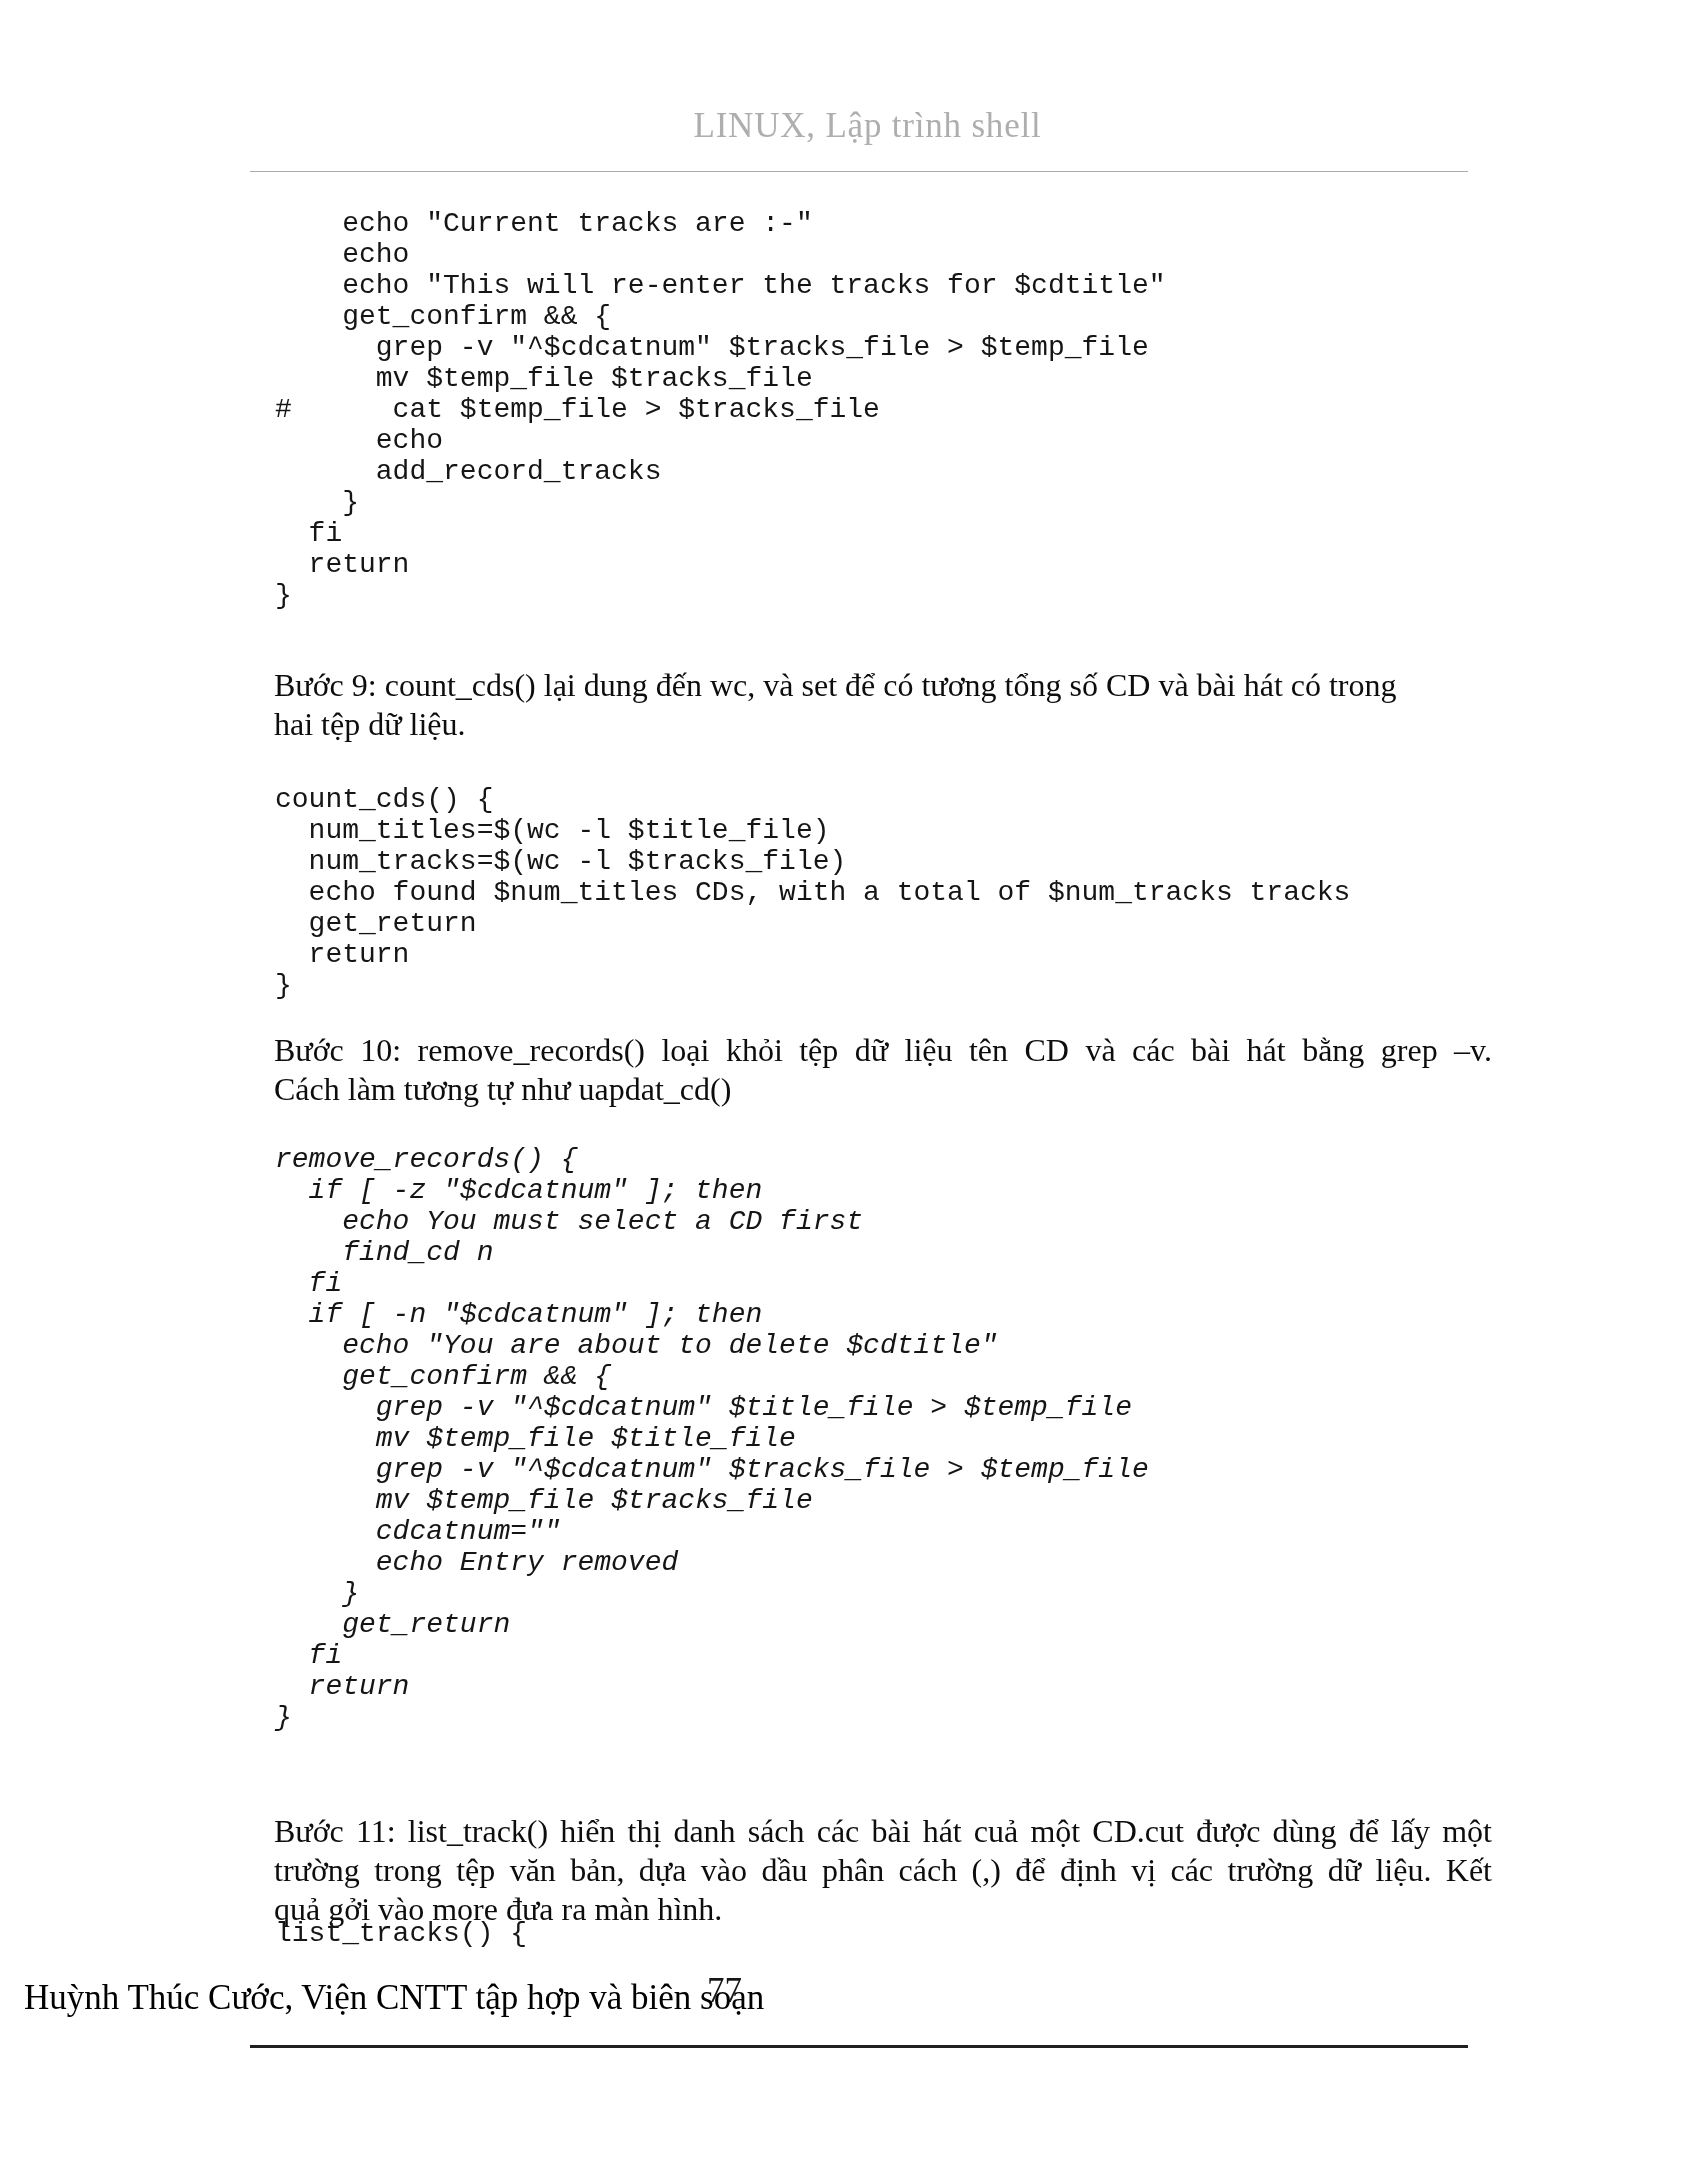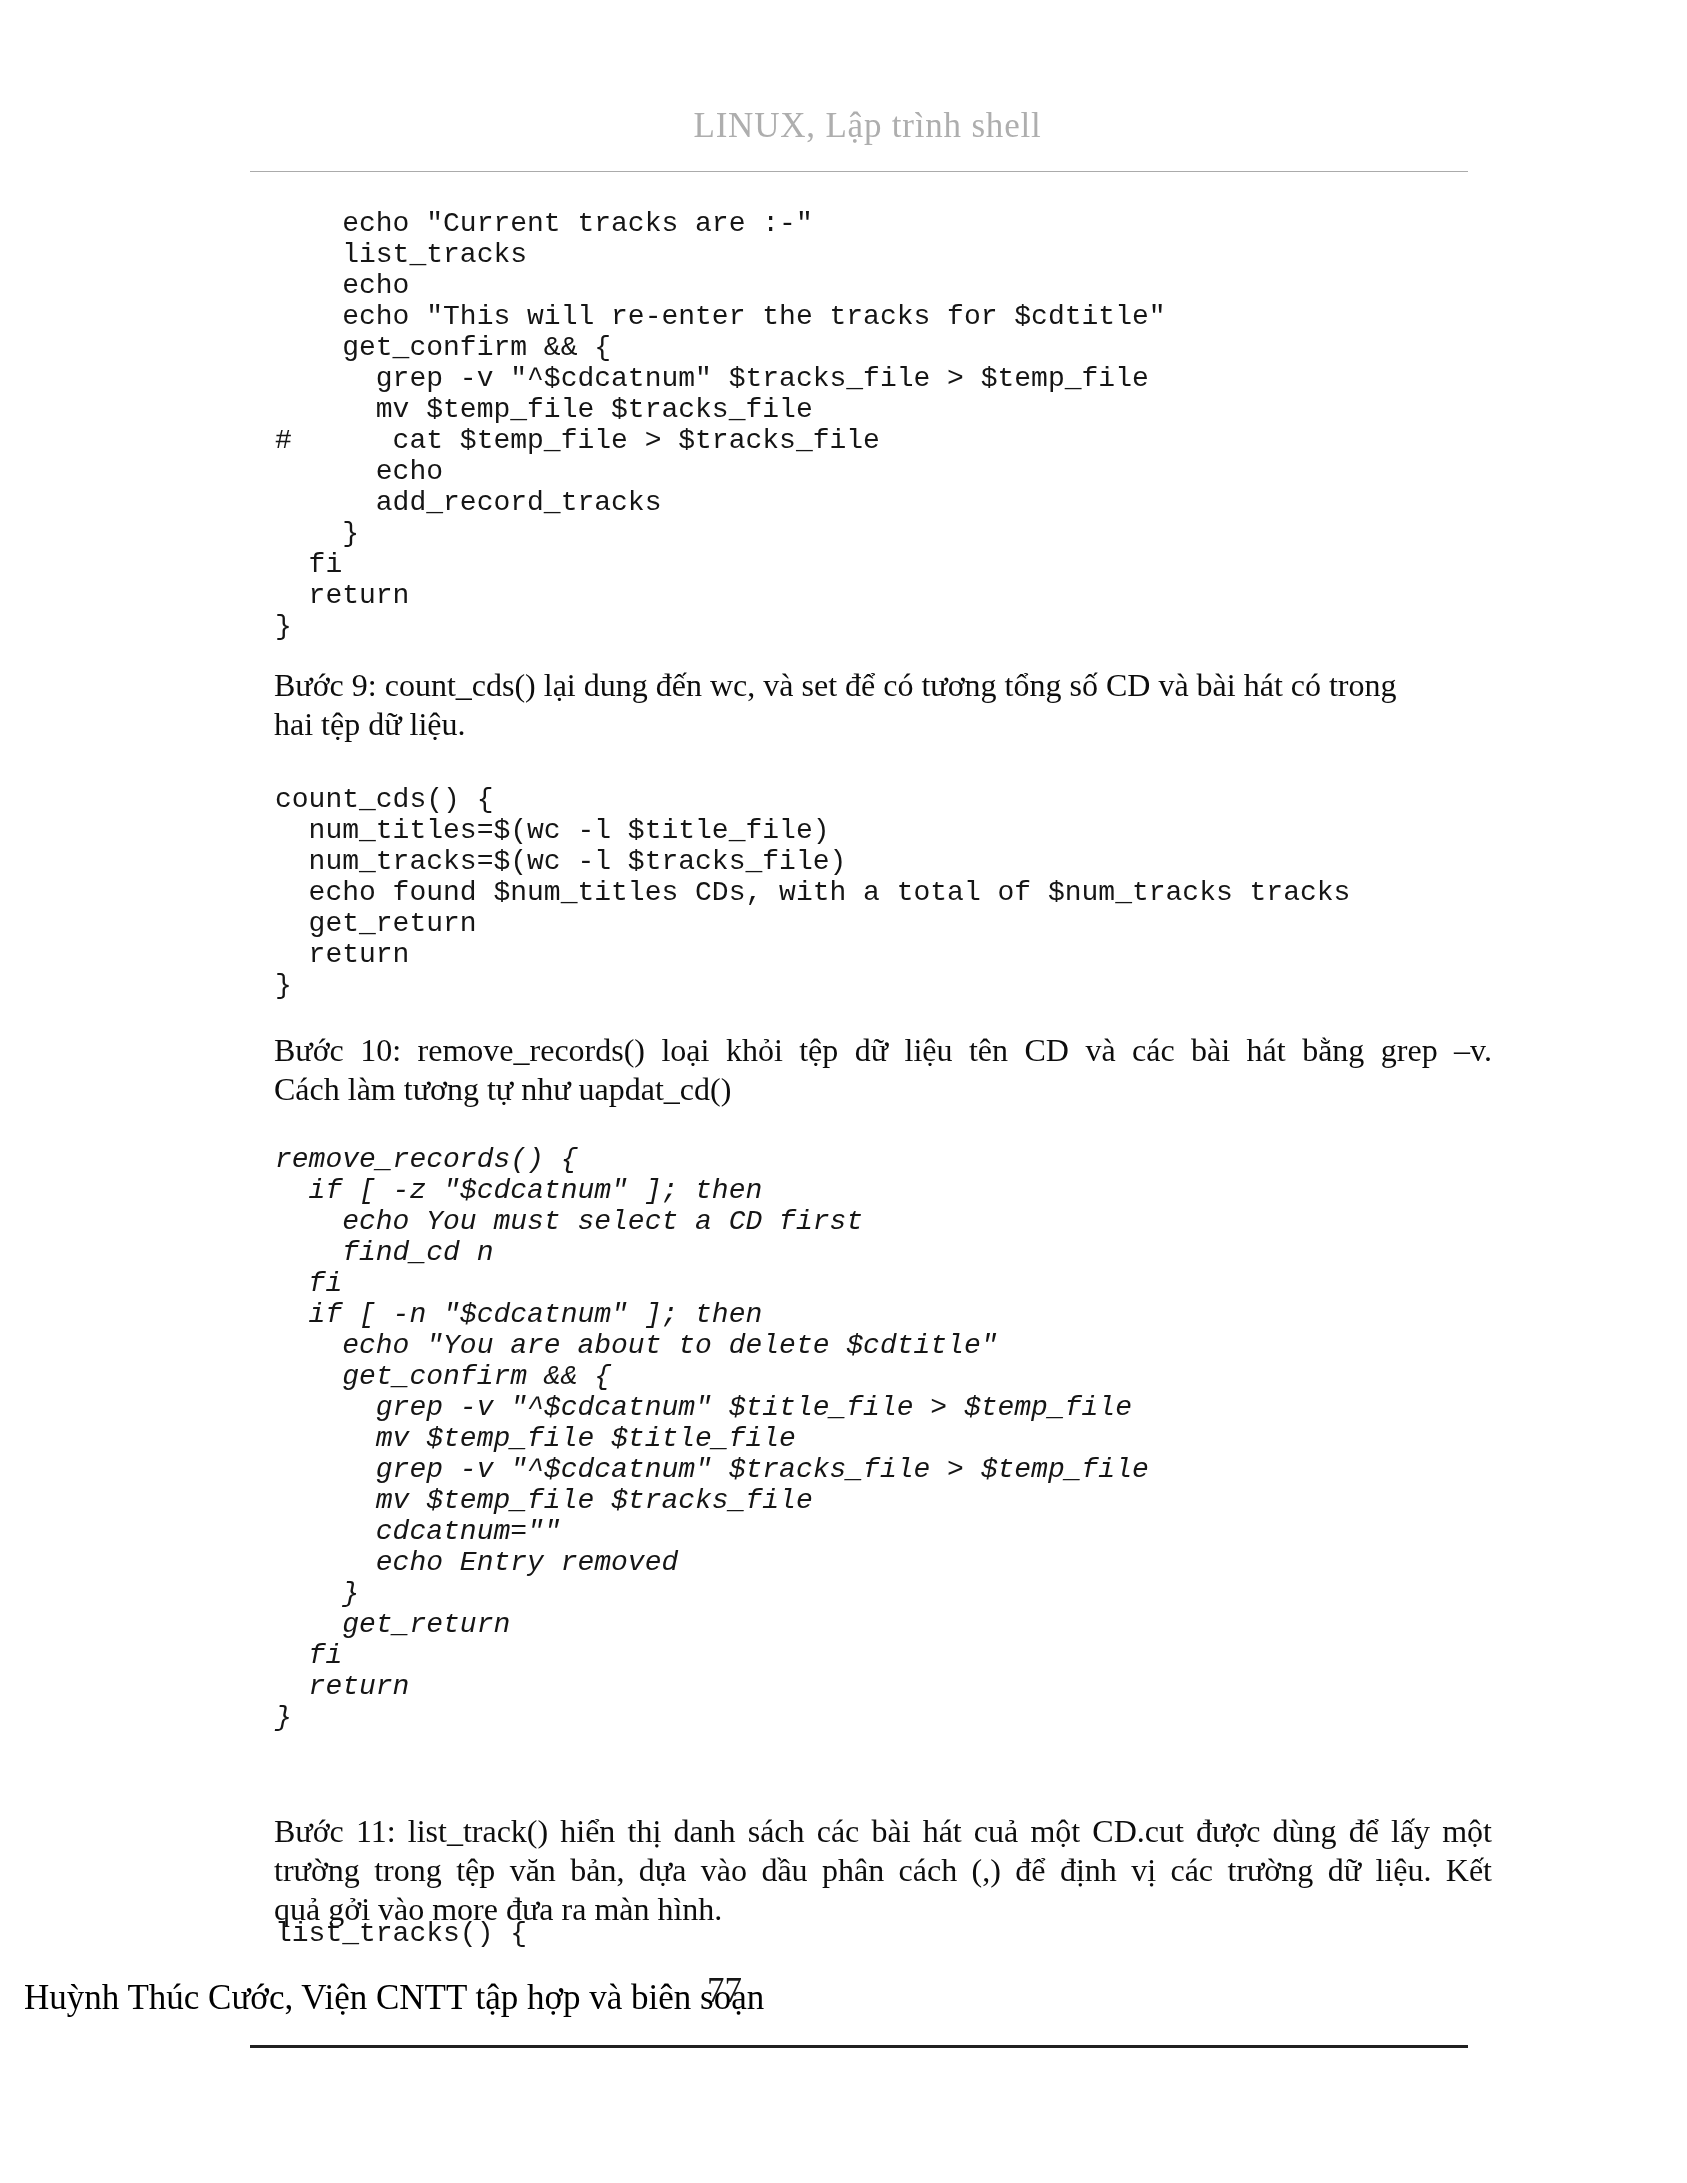--- a/index.html
+++ b/index.html
@@ -68,21 +68,20 @@
 </style>
 </head>
 <body>
 
 <div class="abs hdr-title">LINUX, Lập trình shell</div>
 
 <div class="abs hdr-rule"></div>
 
 <div class="abs code c1">
     <div>    echo "Current tracks are :-"</div>
-    <div>    list_tracks</div>
     <div>    echo</div>
     <div>    echo "This will re-enter the tracks for $cdtitle"</div>
     <div>    get_confirm &amp;&amp; {</div>
     <div>      grep -v "^$cdcatnum" $tracks_file &gt; $temp_file</div>
     <div>      mv $temp_file $tracks_file</div>
     <div>#      cat $temp_file &gt; $tracks_file</div>
     <div>      echo</div>
     <div>      add_record_tracks</div>
     <div>    }</div>
     <div>  fi</div>

